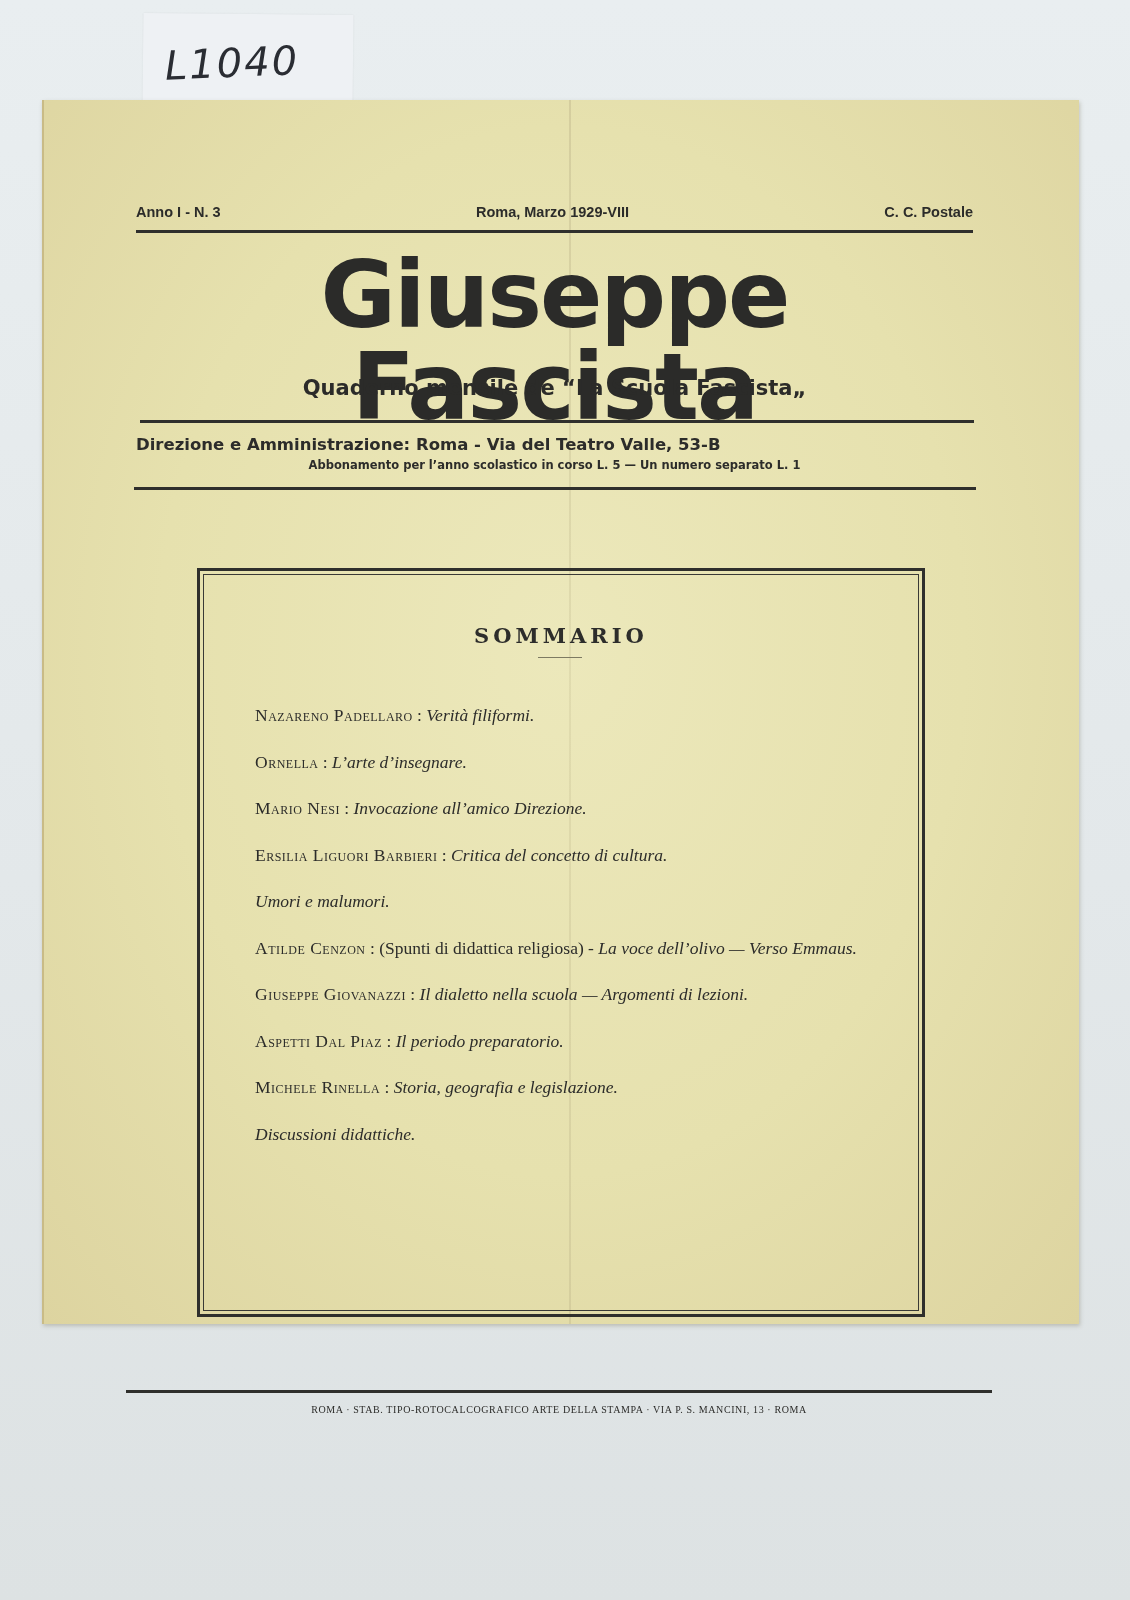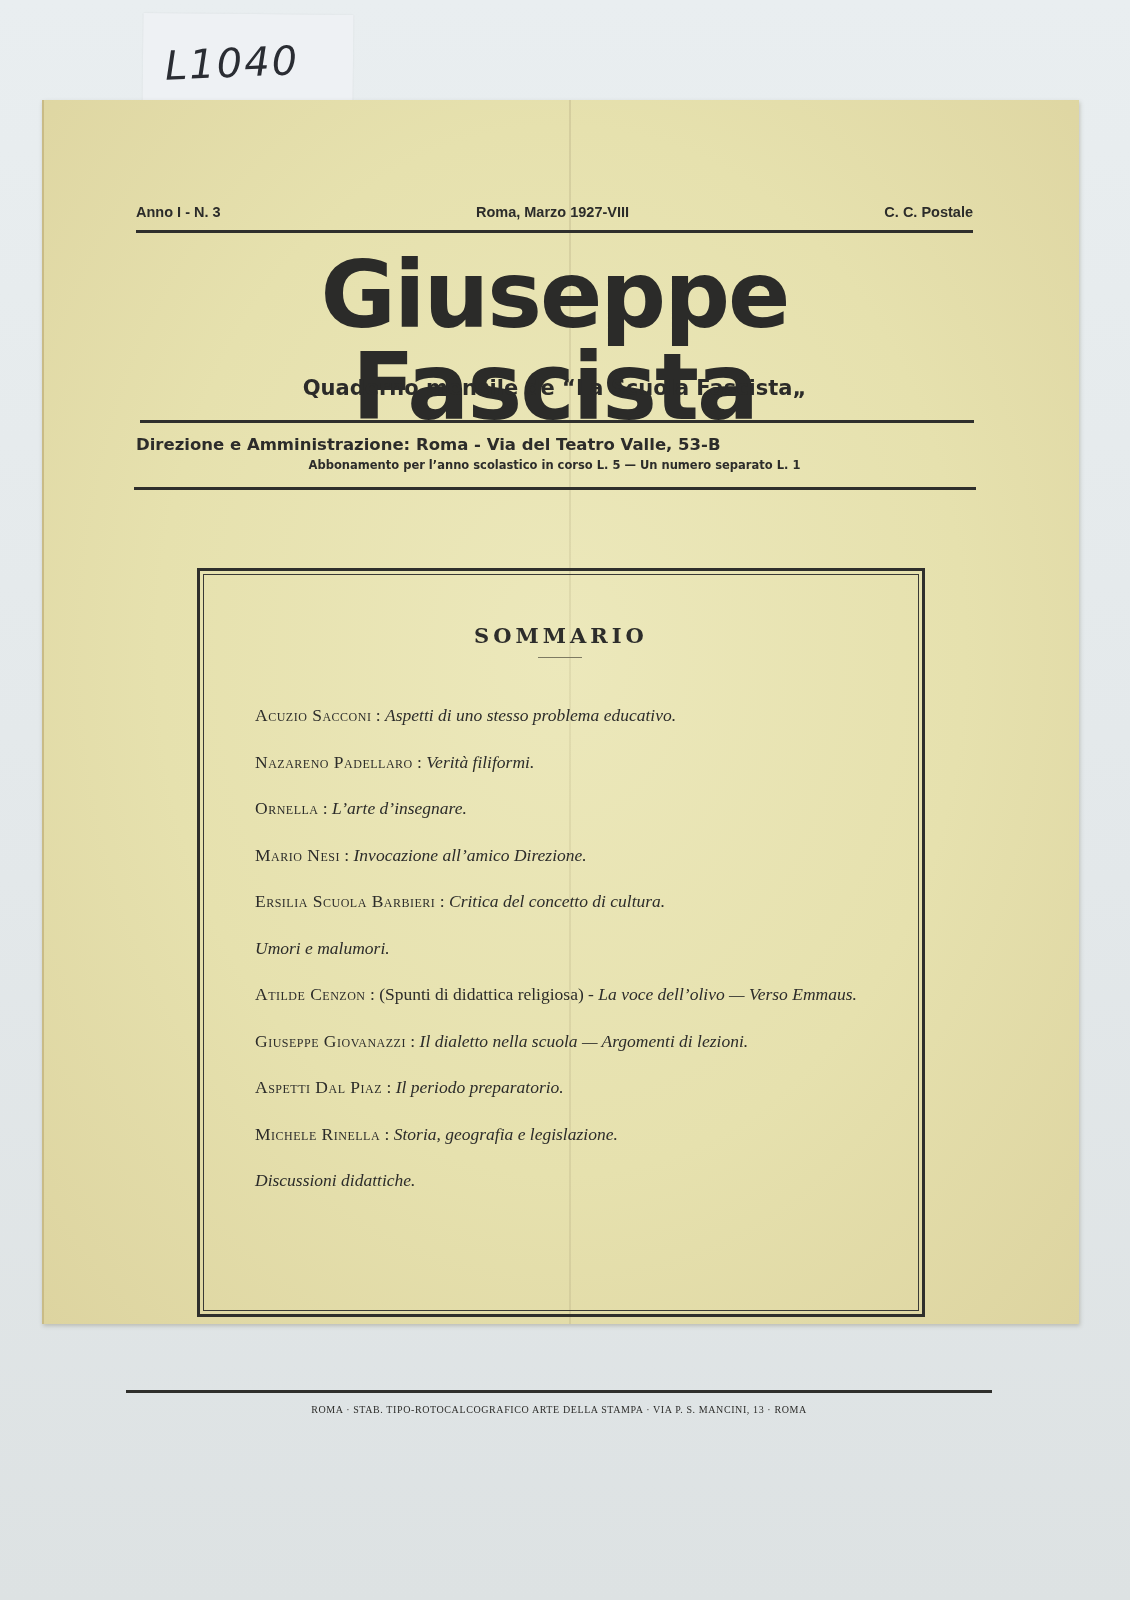--- a/index.html
+++ b/index.html
@@ -200,46 +200,45 @@
 
 <div class="label-tag">
   <span class="hand">L1040</span>
 </div>
 
 <div class="page">
   <div class="fold"></div>
 
   <div class="topline">
     <span>Anno I - N. 3</span>
-    <span>Roma, Marzo 1927-VIII</span>
+    <span>Roma, Marzo 1929-VIII</span>
     <span>C. C. Postale</span>
   </div>
   <div class="rule" style="left:92px; width:837px; top:130px; height:2.5px;"></div>
 
   <div class="masthead">Giuseppe Fascista</div>
   <div class="subtitle">Quaderno mensile de “La Scuola Fascista„</div>
 
   <div class="rule" style="left:96px; width:834px; top:320px; height:3px;"></div>
 
   <div class="direzione">Direzione e Amministrazione: Roma - Via del Teatro Valle, 53-B</div>
   <div class="abbonamento">Abbonamento per l’anno scolastico in corso L. 5 — Un numero separato L. 1</div>
 
   <div class="rule" style="left:90px; width:842px; top:387px; height:2.5px;"></div>
 
   <div class="sommario-box">
     <div class="sommario-inner"></div>
     <div class="sommario-title">SOMMARIO</div>
     <div class="sommario-title-rule"></div>
 
     <div class="entries">
-      <div class="entry"><span class="author">Acuzio Sacconi</span><span> : </span><span class="title">Aspetti di uno stesso problema educativo.</span></div>
       <div class="entry"><span class="author">Nazareno Padellaro</span><span> : </span><span class="title">Verità filiformi.</span></div>
       <div class="entry"><span class="author">Ornella</span><span> : </span><span class="title">L’arte d’insegnare.</span></div>
       <div class="entry"><span class="author">Mario Nesi</span><span> : </span><span class="title">Invocazione all’amico Direzione.</span></div>
-      <div class="entry"><span class="author">Ersilia Scuola Barbieri</span><span> : </span><span class="title">Critica del concetto di cultura.</span></div>
+      <div class="entry"><span class="author">Ersilia Liguori Barbieri</span><span> : </span><span class="title">Critica del concetto di cultura.</span></div>
       <div class="entry"><span class="title">Umori e malumori.</span></div>
       <div class="entry"><span class="author">Atilde Cenzon</span><span> : </span><span>(Spunti di didattica religiosa) - </span><span class="title">La voce dell’olivo — Verso Emmaus.</span></div>
       <div class="entry"><span class="author">Giuseppe Giovanazzi</span><span> : </span><span class="title">Il dialetto nella scuola — Argomenti di lezioni.</span></div>
       <div class="entry"><span class="author">Aspetti Dal Piaz</span><span> : </span><span class="title">Il periodo preparatorio.</span></div>
       <div class="entry"><span class="author">Michele Rinella</span><span> : </span><span class="title">Storia, geografia e legislazione.</span></div>
       <div class="entry"><span class="title">Discussioni didattiche.</span></div>
     </div>
   </div>
 
   <div class="footer-rule"></div>

